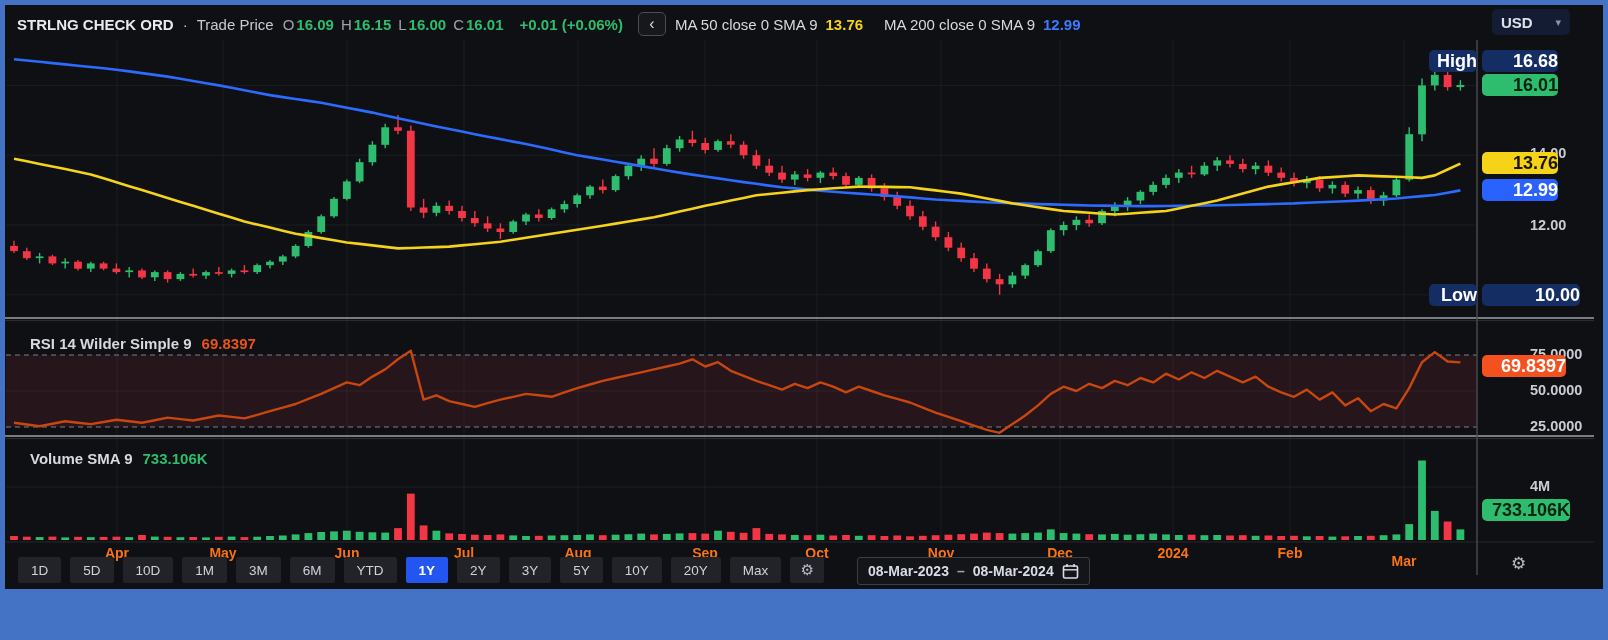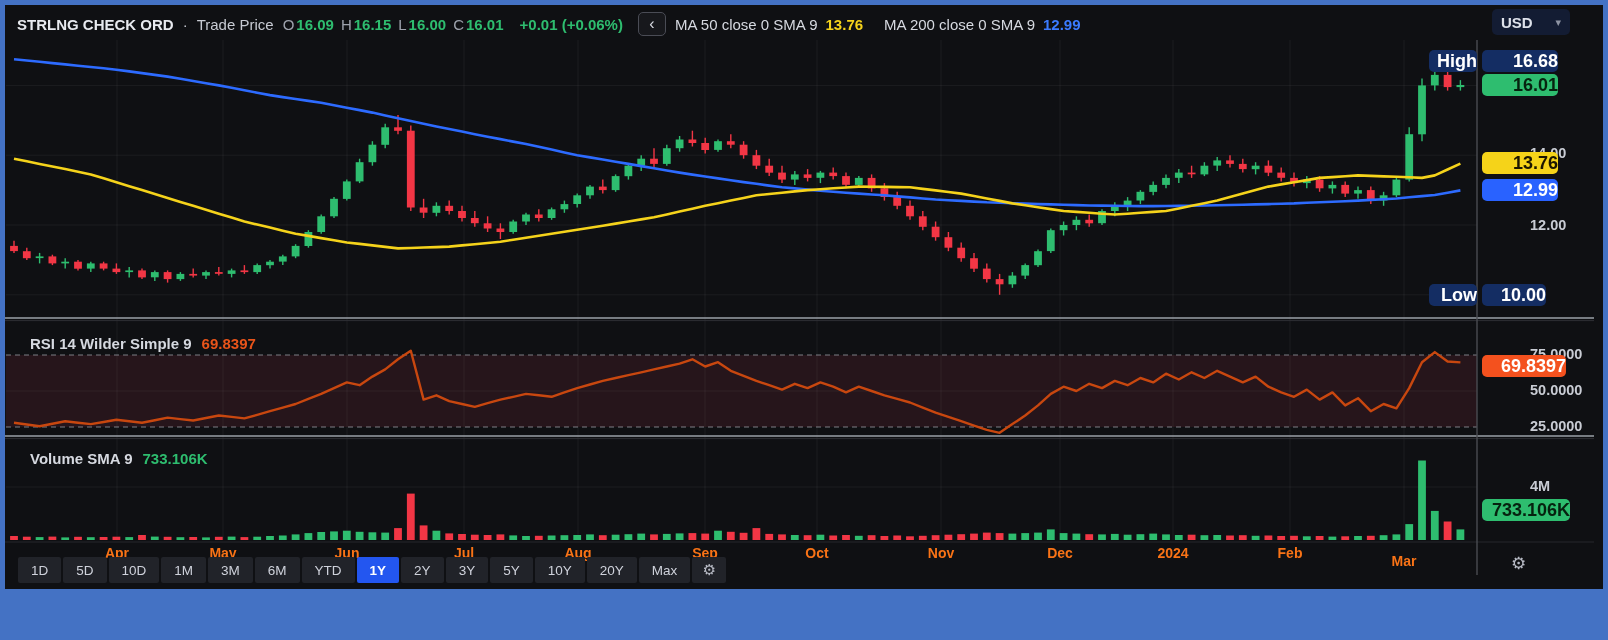--- a/index.html
+++ b/index.html
@@ -35,21 +35,21 @@
 
   
   .panel-title{position:absolute;font-size:15px;font-weight:bold;color:#d6d9e0;z-index:4;white-space:nowrap;}
   .rsi-val{color:#e8541a;margin-left:10px;}
   .vol-val{color:#2ebd6f;margin-left:10px;}
 
   
   .month{position:absolute;top:540px;width:60px;margin-left:-30px;text-align:center;font-size:14px;font-weight:bold;color:#f97316;z-index:2;}
 
   
-  .toolbar{position:absolute;left:13px;top:552px;height:28px;display:flex;gap:2px;z-index:5;}
+  .toolbar{position:absolute;left:13px;top:552px;height:28px;display:flex;gap:9px;z-index:5;}
   .tb-btn{height:26px;padding:0 13px;background:#212329;border:0;border-radius:2px;color:#cfd2db;font-size:13.5px;font-family:"Liberation Sans",sans-serif;cursor:pointer;}
   .tb-btn.sel{background:#2356f0;color:#fff;font-weight:bold;}
   .tb-gear{width:34px;padding:0;font-size:15px;color:#b7bac4;}
   .datebox{position:absolute;left:852px;top:552px;height:26px;background:#141519;border:1px solid #3c3e46;border-radius:3px;display:flex;align-items:center;gap:8px;padding:0 10px;color:#d8dce6;font-size:14px;font-weight:bold;z-index:5;cursor:pointer;}
   .datebox .dash{color:#9ea3ad;}
   .panel-gear{position:absolute;left:1506px;top:548px;font-size:17px;color:#b7bac4;z-index:5;cursor:pointer;}
 </style>
 </head>
 <body>
 
@@ -447,21 +447,21 @@
     </div>
 
     <div class="axis-text" style="top:140px;">14.00</div>
     <div class="axis-text" style="top:212px;">12.00</div>
     <div class="badge b-navy" style="left:1424px;top:45px;width:48px;">High</div>
     <div class="badge b-navy" style="left:1477px;top:45px;width:76px;">16.68</div>
     <div class="badge b-green" style="left:1477px;top:69px;width:76px;">16.01</div>
     <div class="badge b-yellow" style="left:1477px;top:147px;width:76px;">13.76</div>
     <div class="badge b-blue" style="left:1477px;top:174px;width:76px;">12.99</div>
     <div class="badge b-navy" style="left:1424px;top:279px;width:48px;">Low</div>
-    <div class="badge b-navy" style="left:1477px;top:279px;width:64px;">10.00</div>
+    <div class="badge b-navy" style="left:1477px;top:279px;width:98px;">10.00</div>
 
     <div class="panel-title" style="left:25px;top:330px;">
       <span>RSI 14 Wilder Simple 9</span><span class="rsi-val">69.8397</span>
     </div>
     <div class="axis-text" style="top:341px;">75.0000</div>
     <div class="badge b-orange" style="left:1477px;top:350px;width:84px;">69.8397</div>
     <div class="axis-text" style="top:377px;">50.0000</div>
     <div class="axis-text" style="top:413px;">25.0000</div>
 
     <div class="panel-title" style="left:25px;top:445px;">
@@ -495,16 +495,27 @@
         <button class="tb-btn">YTD</button>
         <button class="tb-btn sel">1Y</button>
         <button class="tb-btn">2Y</button>
         <button class="tb-btn">3Y</button>
         <button class="tb-btn">5Y</button>
         <button class="tb-btn">10Y</button>
         <button class="tb-btn">20Y</button>
         <button class="tb-btn">Max</button>
         <button class="tb-btn tb-gear">⚙</button>
       </div>
+    <div class="datebox">
+      <span>08-Mar-2023</span>
+      <span class="dash">–</span>
+      <span>08-Mar-2024</span>
+      <svg width="17" height="17" viewBox="0 0 17 17">
+        <rect x="1.5" y="3" width="14" height="12" rx="1.5" fill="none" stroke="#d8dce6" stroke-width="1.6"></rect>
+        <line x1="1.5" y1="6.8" x2="15.5" y2="6.8" stroke="#d8dce6" stroke-width="1.4"></line>
+        <line x1="5" y1="1" x2="5" y2="4" stroke="#d8dce6" stroke-width="1.6"></line>
+        <line x1="12" y1="1" x2="12" y2="4" stroke="#d8dce6" stroke-width="1.6"></line>
+      </svg>
+    </div>
     <div class="panel-gear">⚙</div>
   </div>
 
 </div>
 
 </body></html>

